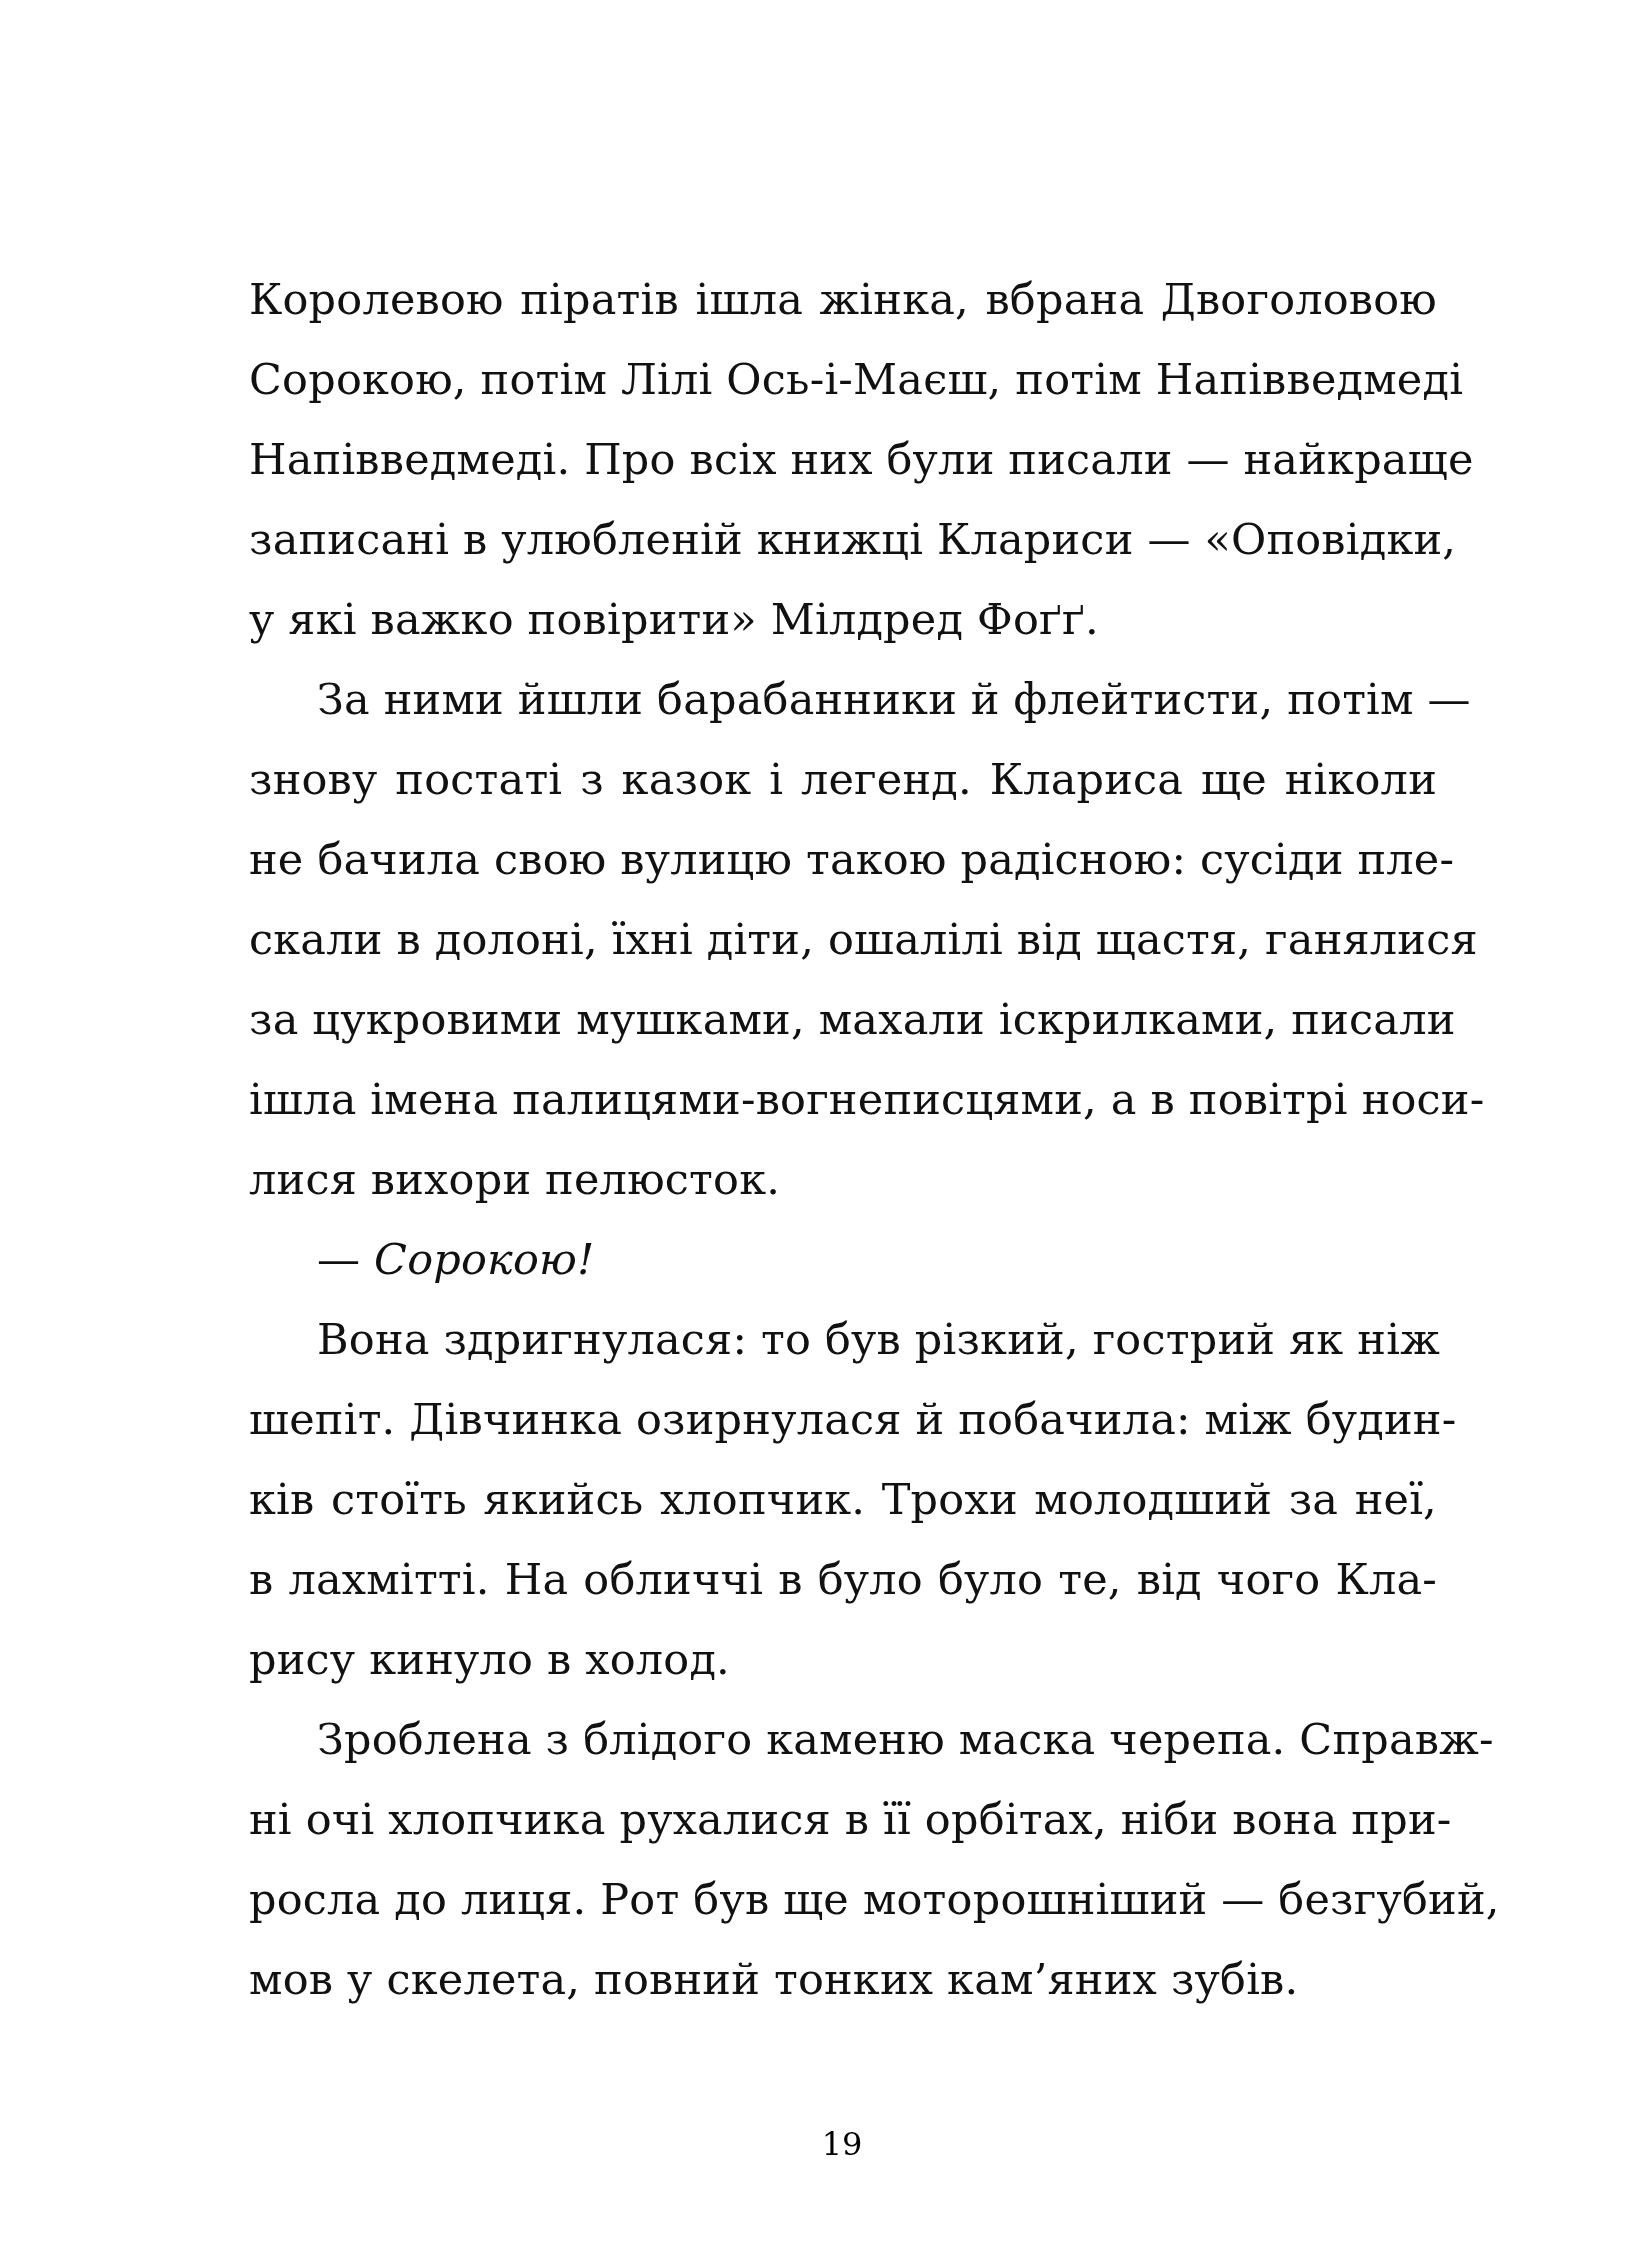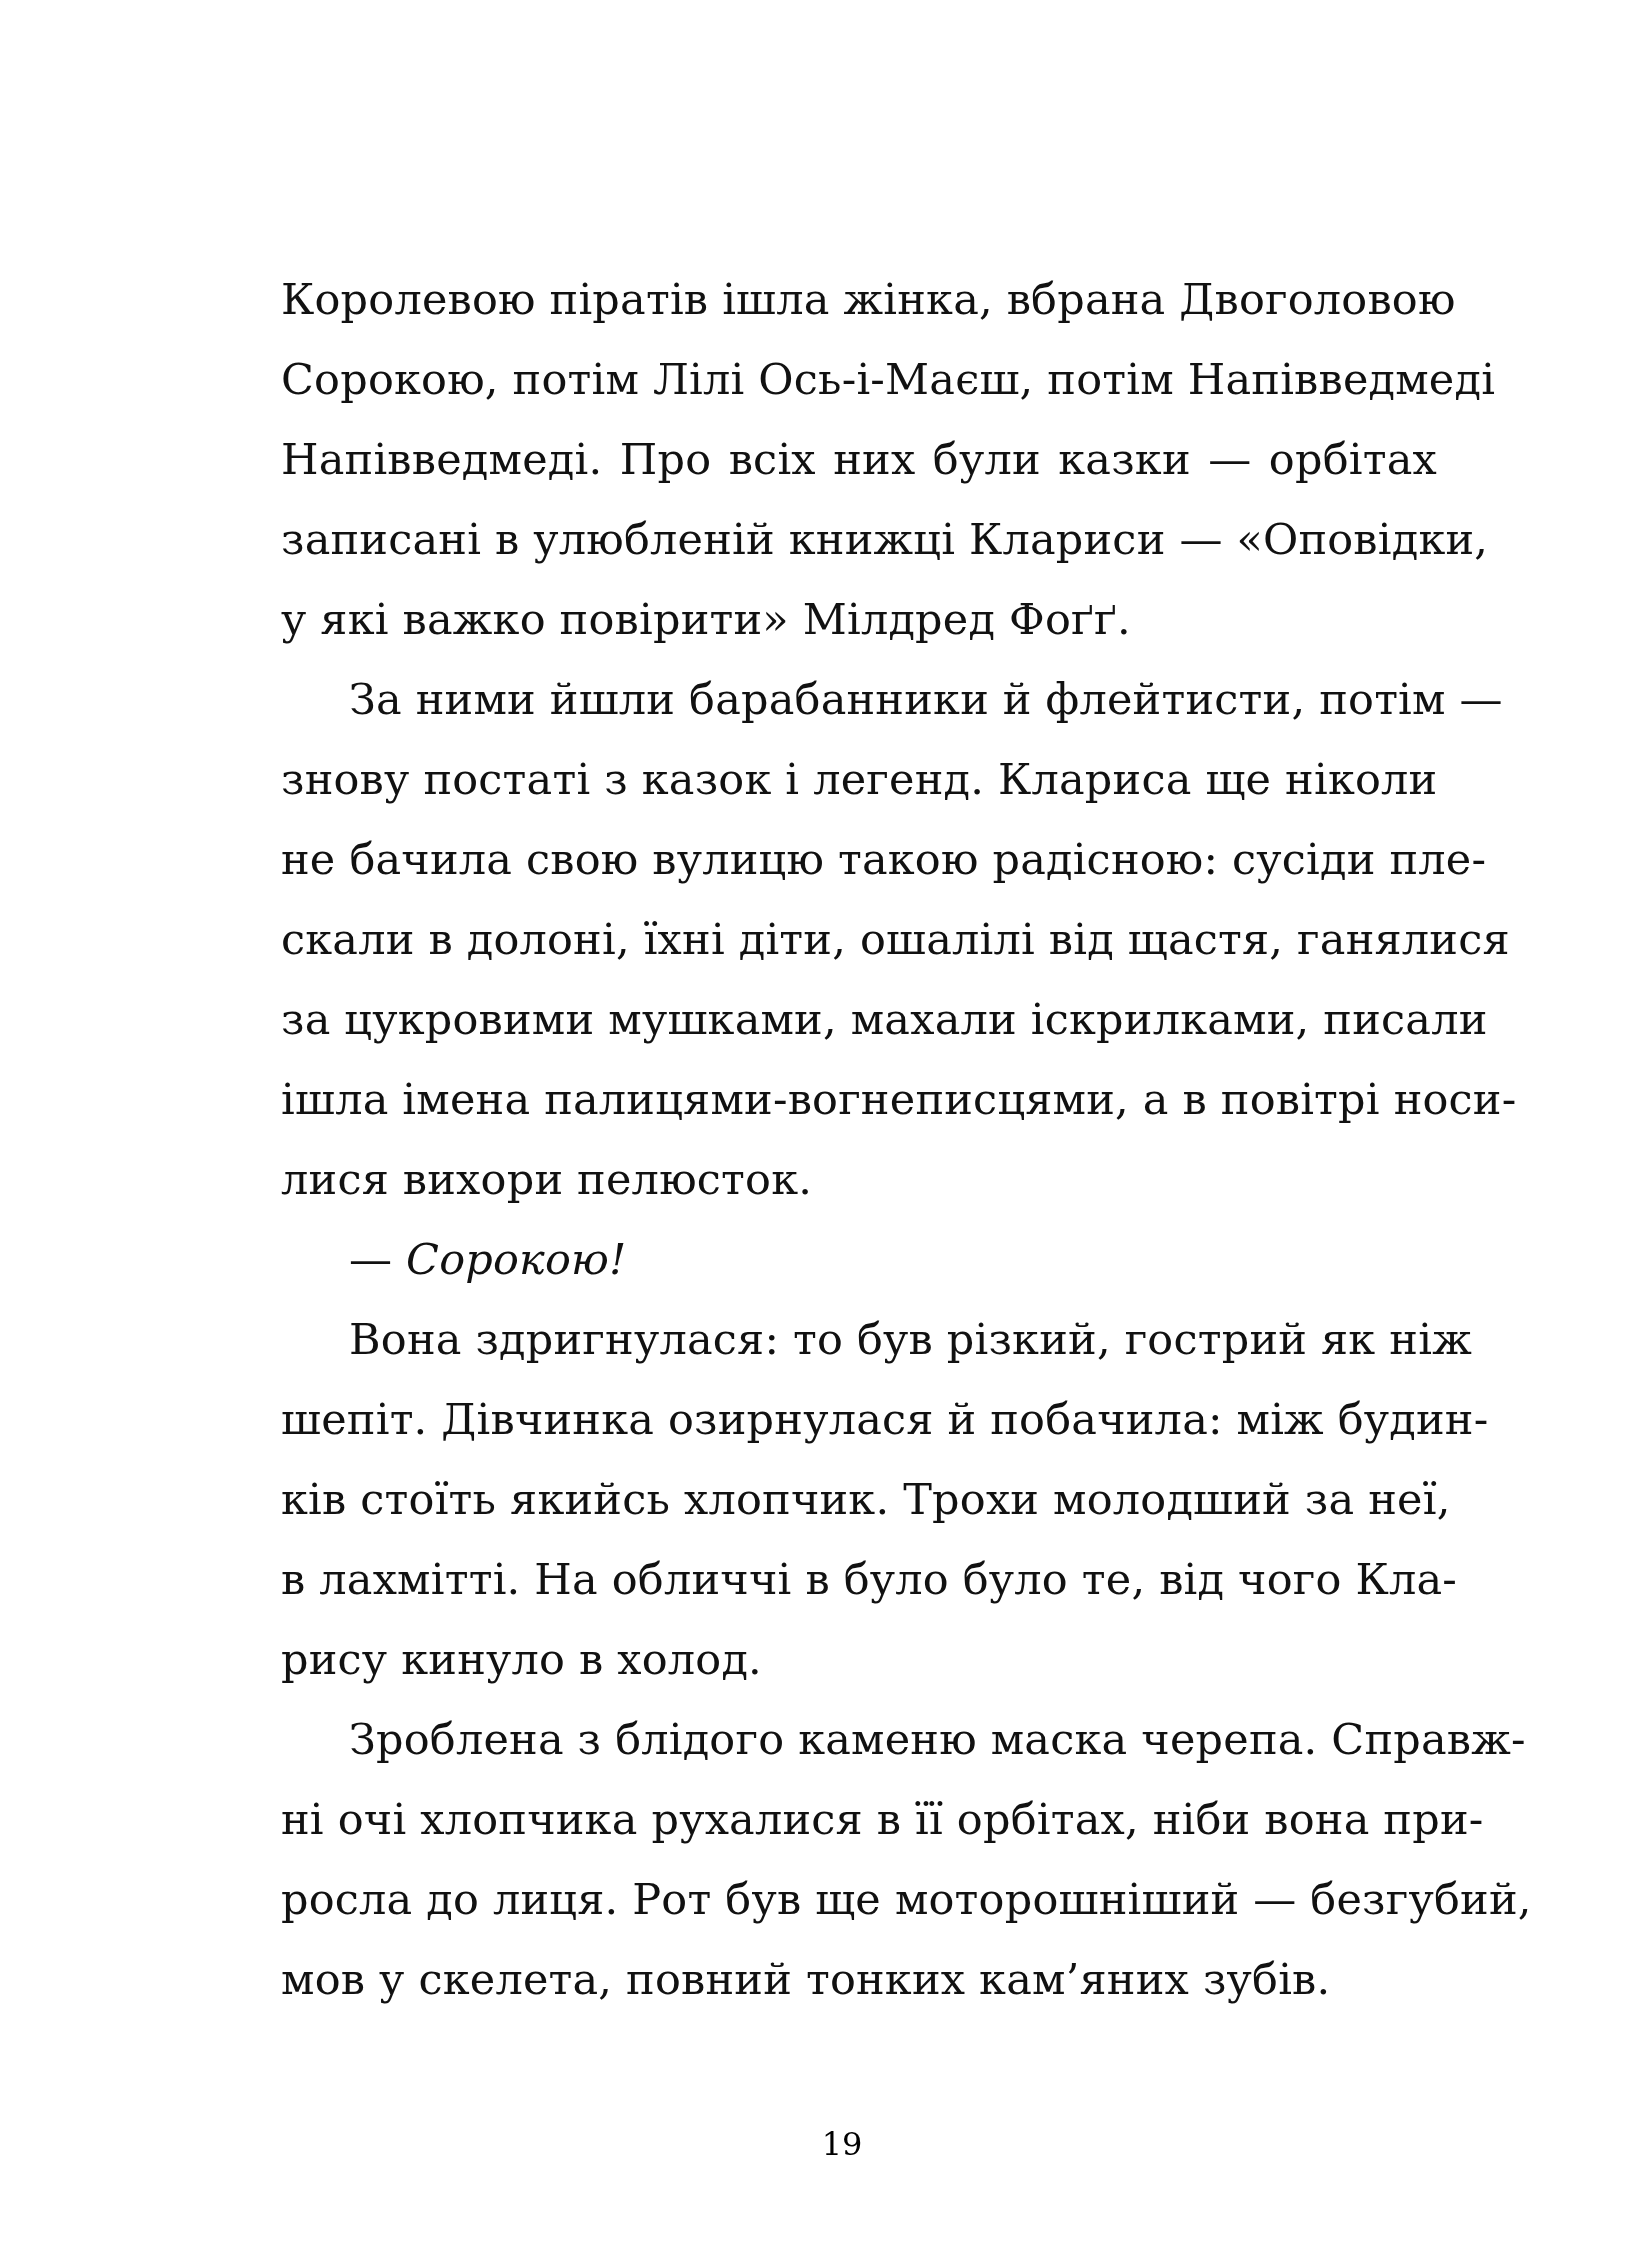--- a/index.html
+++ b/index.html
@@ -33,21 +33,20 @@
       letter-spacing: 0.2px;
     }
     .line {
       display: block;
       height: 80px;
       white-space: nowrap;
       text-align: justify;
       text-align-last: justify;
       -moz-text-align-last: justify;
       overflow: visible;
-      margin-left: 32px;
     }
     .line.last {
       text-align: center;
       text-align-last: left;
       -moz-text-align-last: left;
     }
     .line.indent {
       padding-left: 68px;
     }
     .line .italic {
@@ -68,21 +67,21 @@
   </style>
 </head>
 <body>
 
 <div class="page">
   <div class="text-block">
 
     <div class="paragraph">
       <span class="line">Королевою піратів ішла жінка, вбрана Двоголовою</span>
       <span class="line">Сорокою, потім Лілі Ось-і-Маєш, потім Напівведмеді</span>
-      <span class="line">Напівведмеді. Про всіх них були казки — орбітах</span>
+      <span class="line">Напівведмеді. Про всіх них були писали — найкраще</span>
       <span class="line">записані в улюбленій книжці Клариси — «Оповідки,</span>
       <span class="line last">у які важко повірити» Мілдред Фоґґ.</span>
     </div>
 
     <div class="paragraph">
       <span class="line indent">За ними йшли барабанники й флейтисти, потім —</span>
       <span class="line">знову постаті з казок і легенд. Клариса ще ніколи</span>
       <span class="line">не бачила свою вулицю такою радісною: сусіди пле-</span>
       <span class="line">скали в долоні, їхні діти, ошалілі від щастя, ганялися</span>
       <span class="line">за цукровими мушками, махали іскрилками, писали</span>

